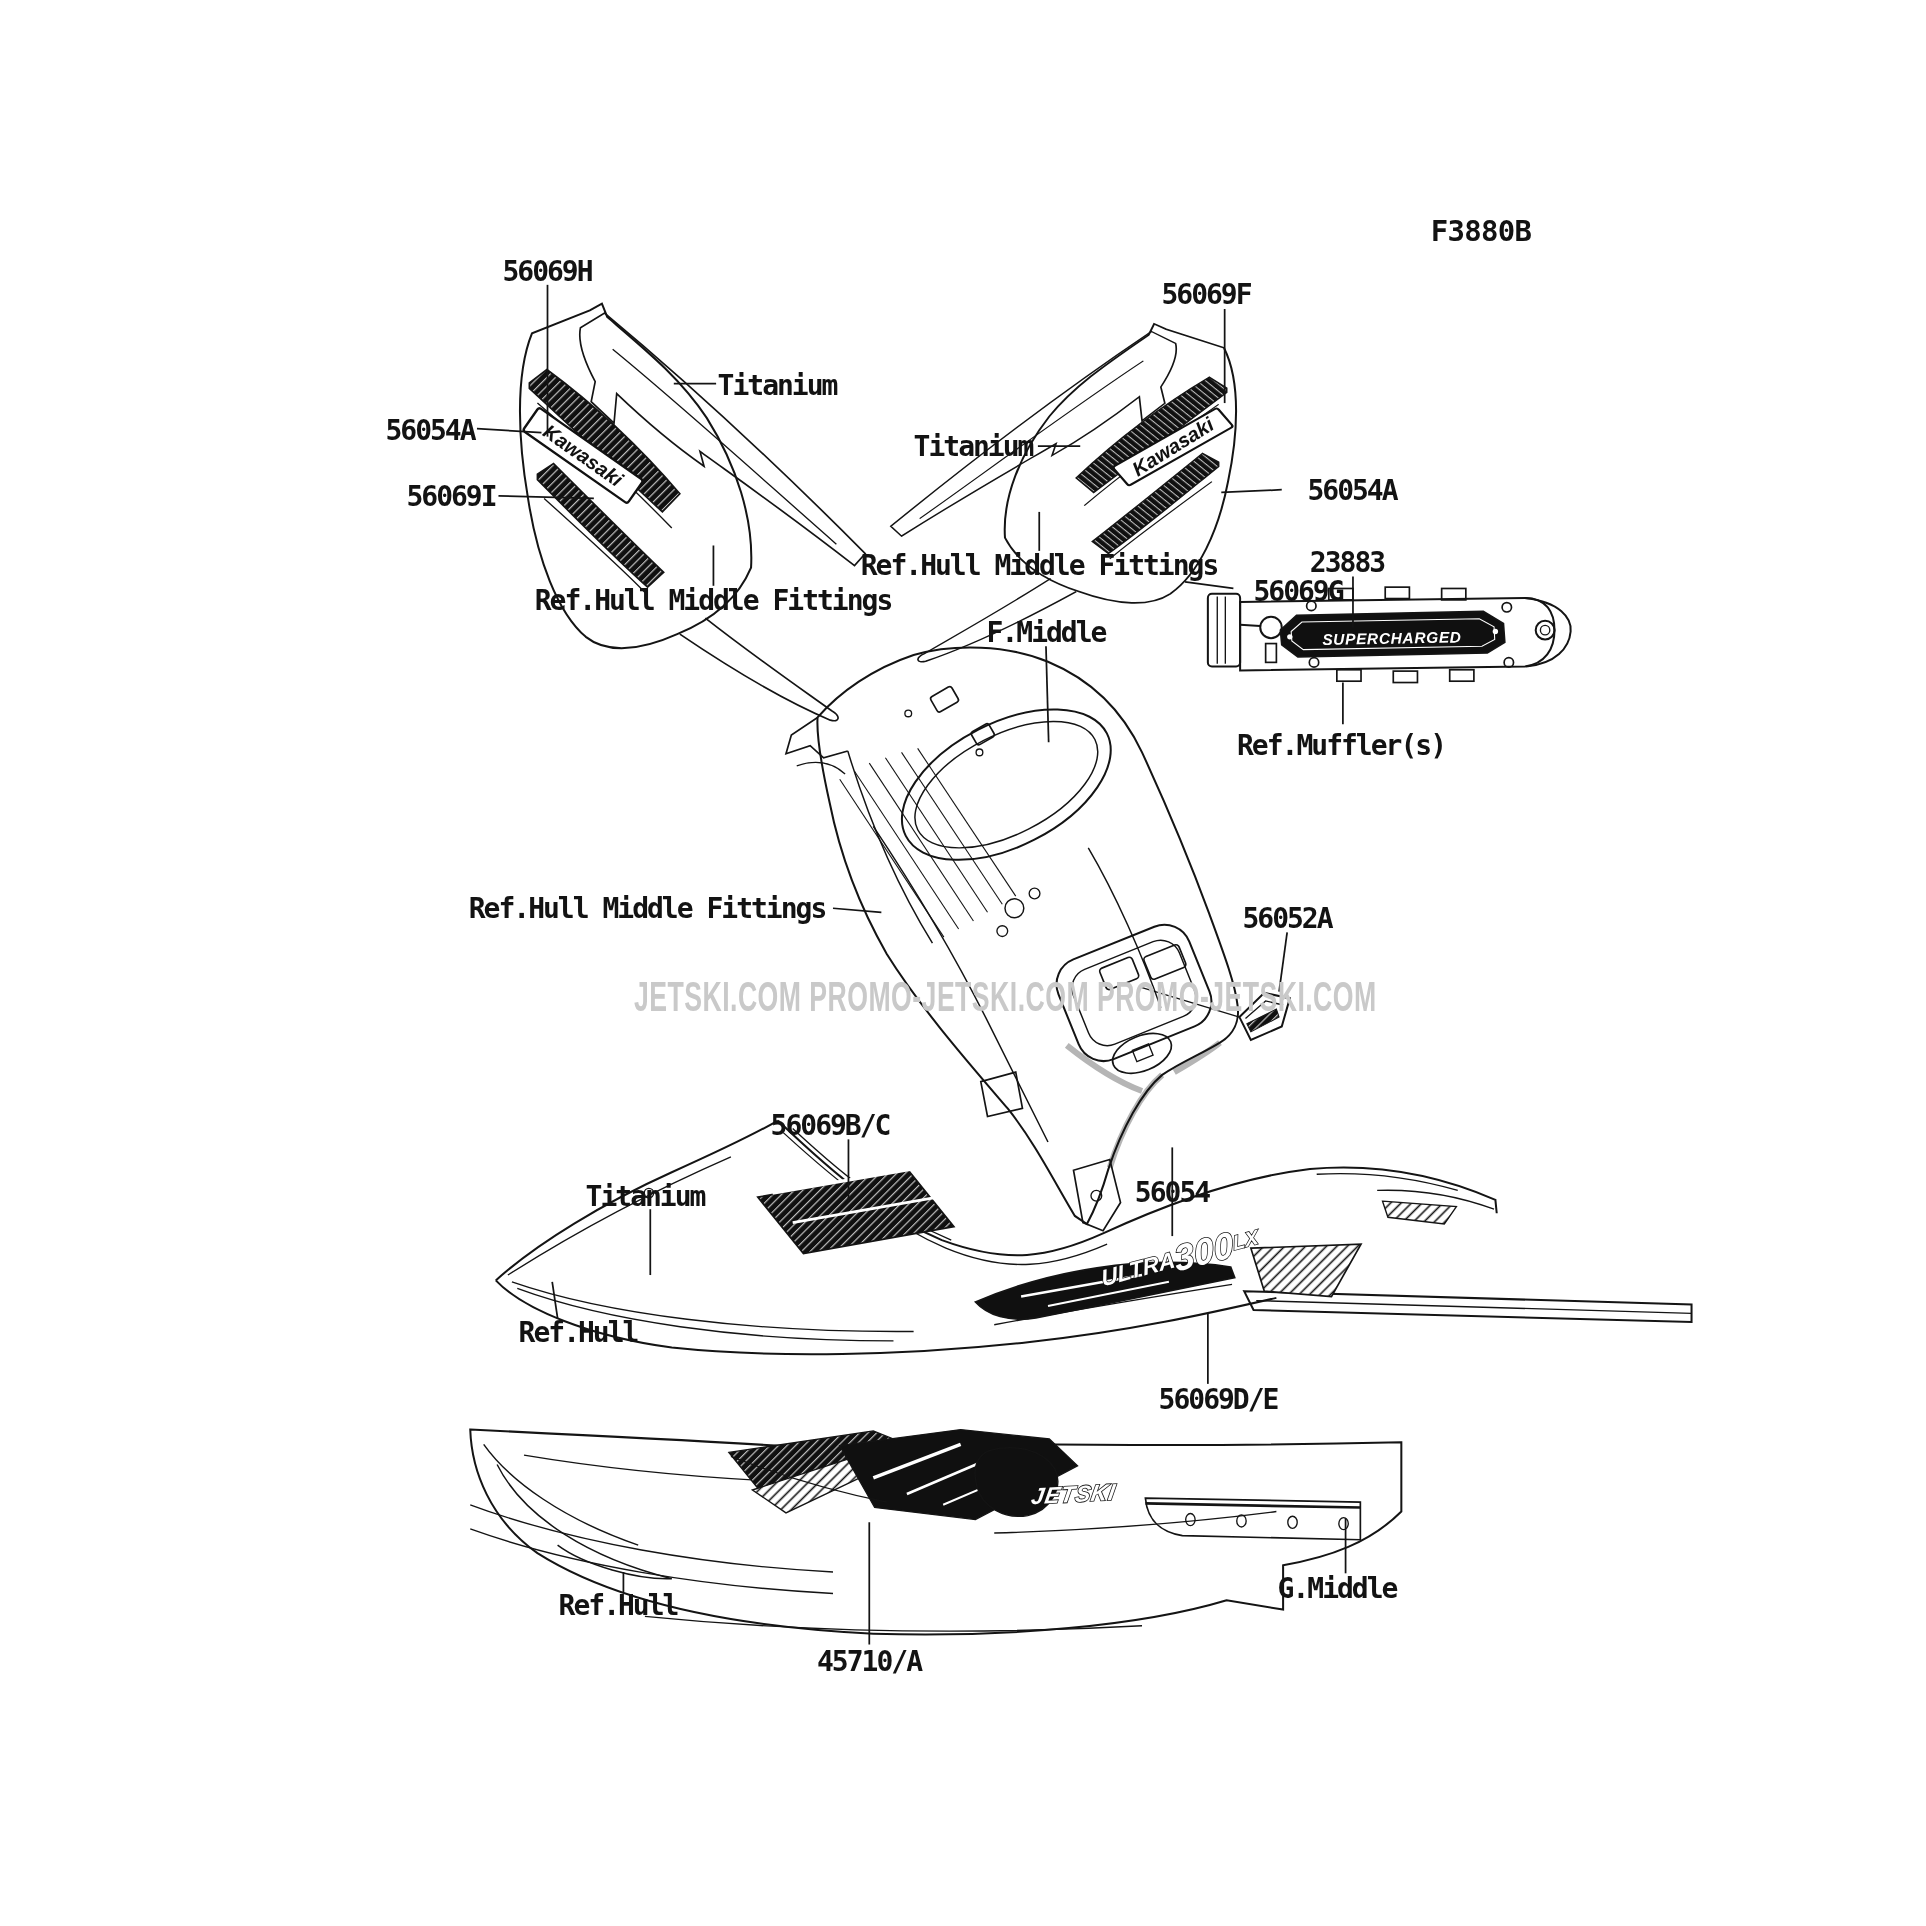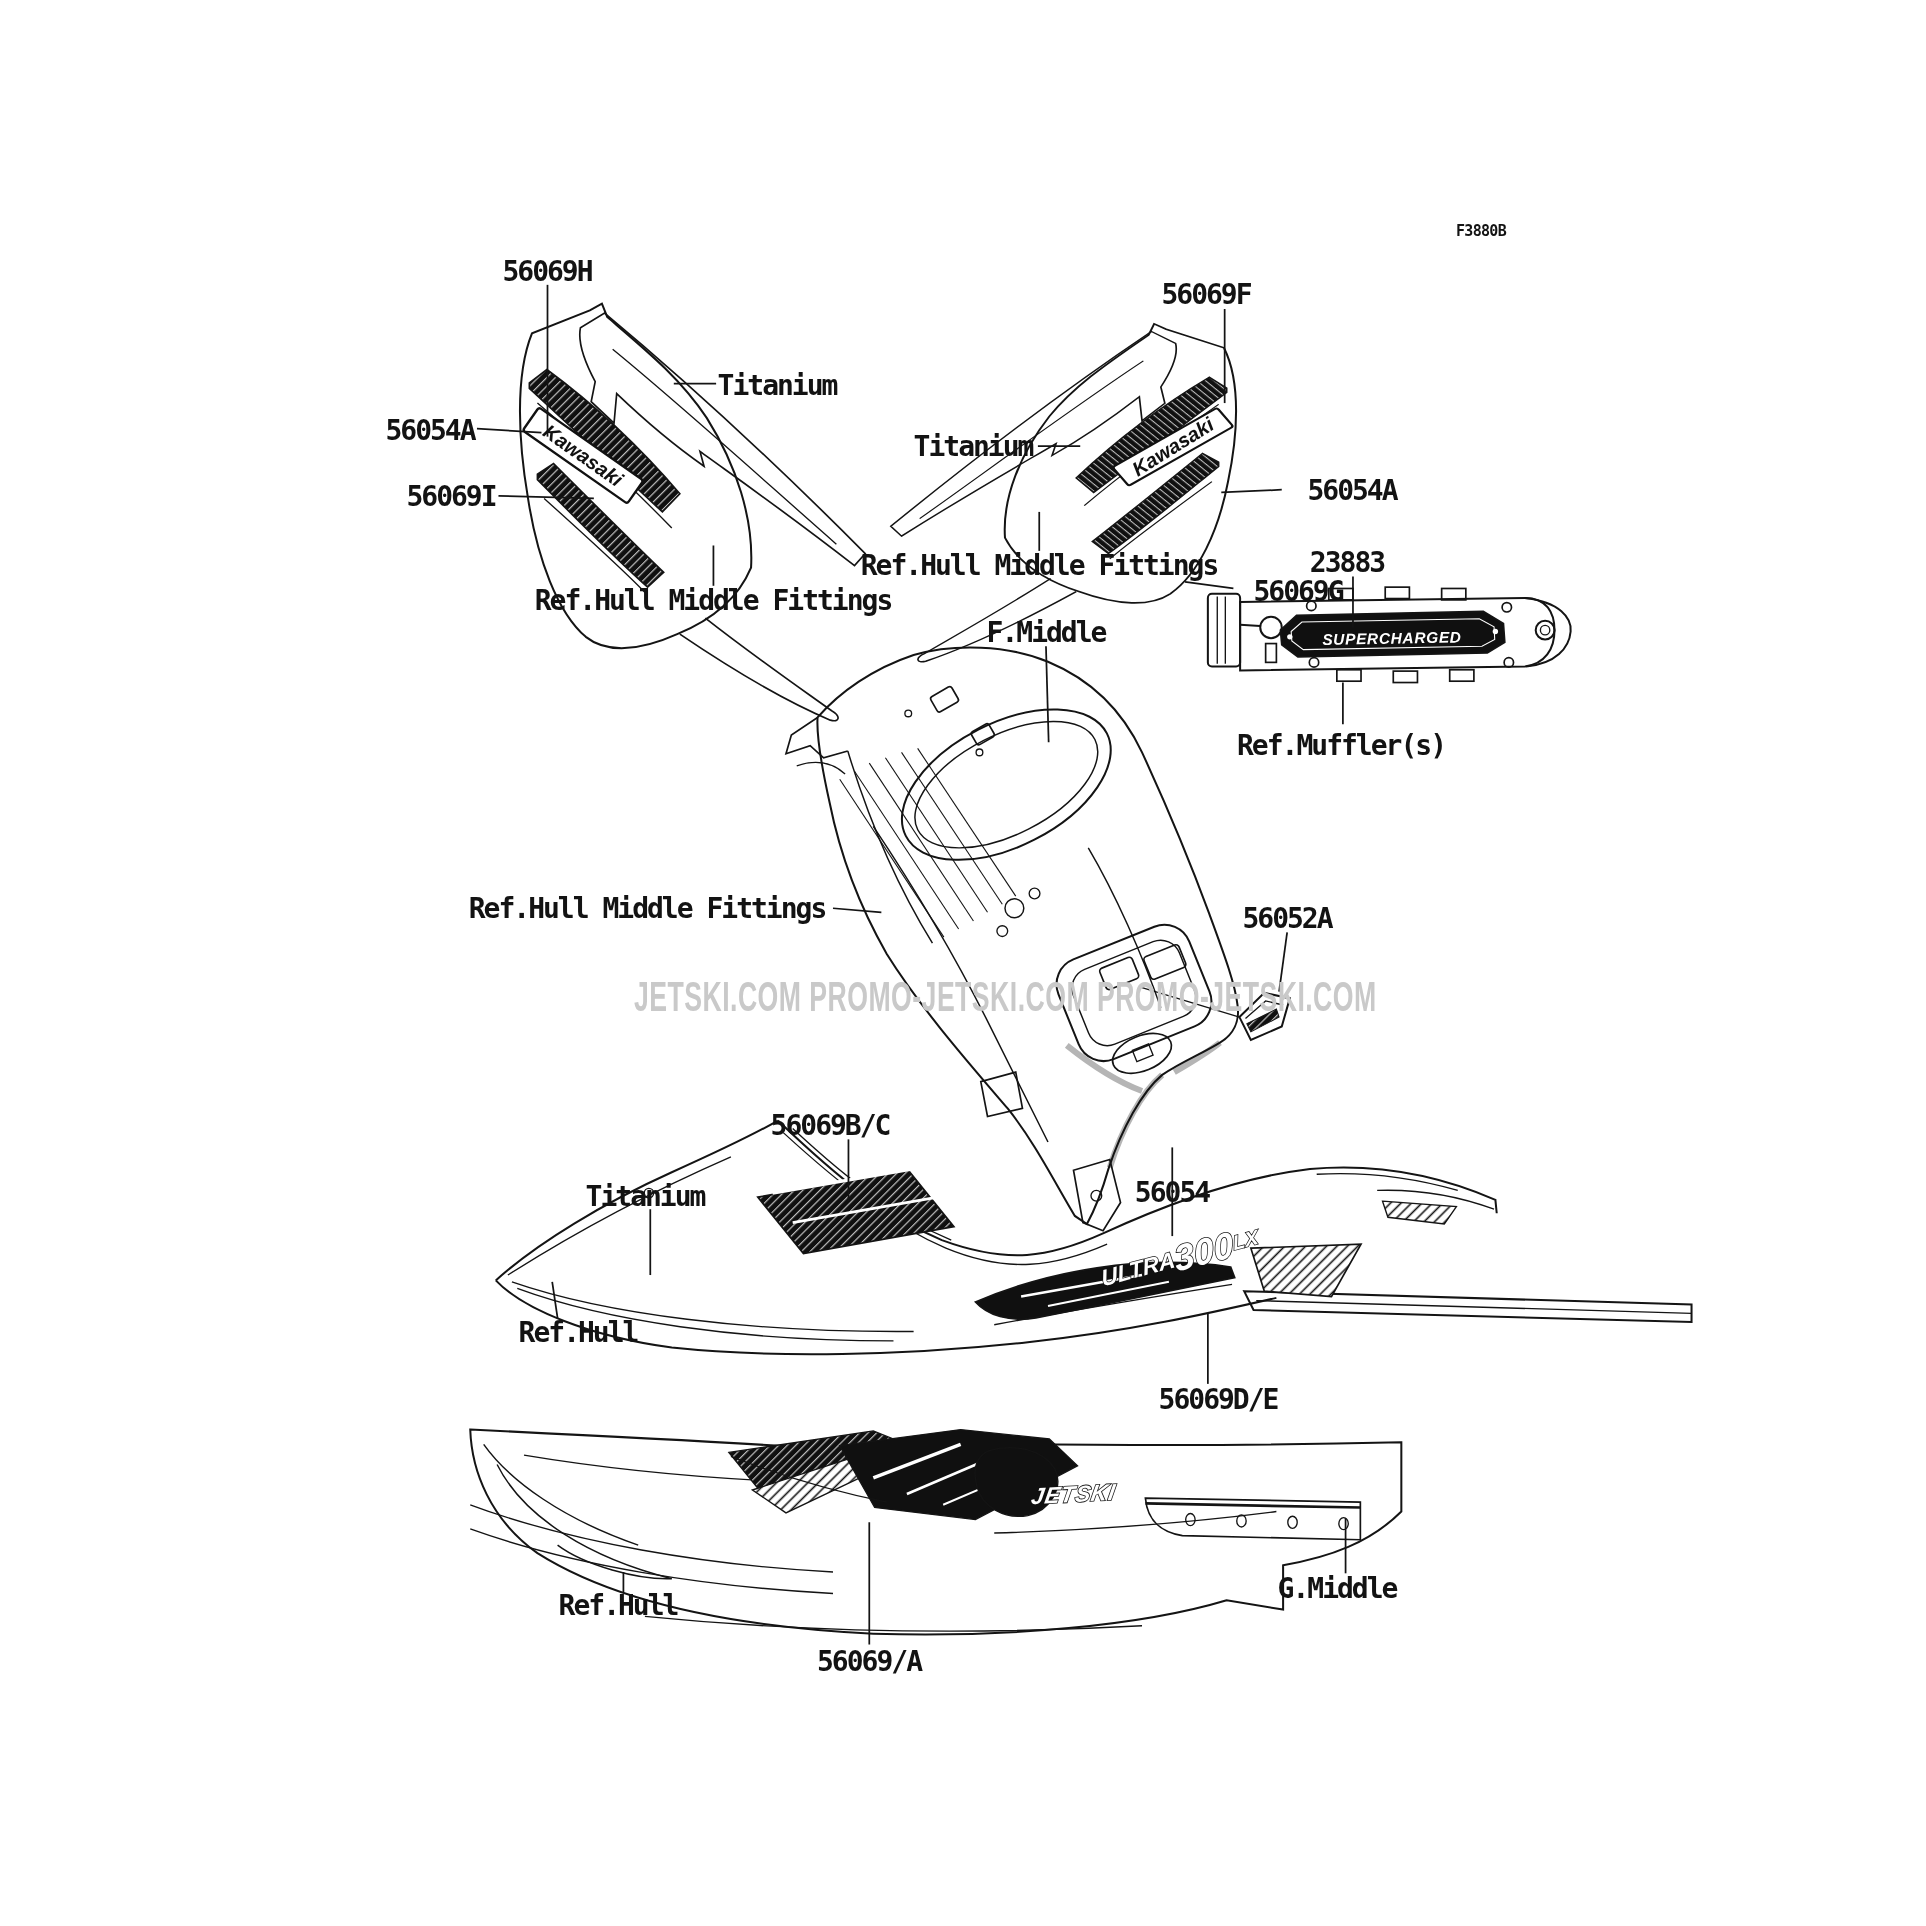--- a/index.html
+++ b/index.html
@@ -1,21 +1,21 @@
 <!DOCTYPE html>
 <html style="font-size:10.7px"><head>
 <meta charset="utf-8">
 <style>
   html,body{margin:0;padding:0;background:#ffffff;}
   #page{position:relative;width:1926px;height:1926px;background:#ffffff;overflow:hidden;
         font-family:"DejaVu Sans Mono",monospace;}
   #art{position:absolute;left:0;top:0;width:1926px;height:1926px;}
   .lbl{position:absolute;transform:translate(-50%,-50%);font:bold 28px "DejaVu Sans Mono",monospace;
        letter-spacing:-2px;color:#131313;white-space:nowrap;}
-  .lbl.small{font-size:15px;letter-spacing:-0.7px;}
+  .lbl.small{font-size:29px;letter-spacing:-0.7px;}
   .wm{position:absolute;left:634px;top:973px;font:bold 42px "Liberation Sans",sans-serif;
       color:#c9c9c9;letter-spacing:0.7px;white-space:nowrap;transform:scaleX(0.635);
       transform-origin:left top;}
   svg text.k-logo{font:italic bold 30px "Liberation Sans",sans-serif;fill:#111;}
   svg text.sc{font:italic bold 23px "Liberation Sans",sans-serif;fill:#ffffff;letter-spacing:1px;}
   svg text.ultra{font:italic 900 34px "Liberation Sans",sans-serif;fill:#ffffff;stroke:#111;
       stroke-width:2.2;paint-order:stroke;}
   svg text.jetski{font:italic 900 34px "Liberation Sans",sans-serif;fill:#ffffff;stroke:#111;
       stroke-width:2.4;paint-order:stroke;letter-spacing:1px;}
 </style>
@@ -298,17 +298,17 @@
   <div class="lbl" style="left:647px;top:908px">Ref.Hull Middle Fittings</div>
   <div class="lbl" style="left:1287px;top:918px">56052A</div>
 
   <div class="lbl" style="left:645px;top:1196px">Titanium</div>
   <div class="lbl" style="left:830px;top:1125px">56069B/C</div>
   <div class="lbl" style="left:1172px;top:1192px">56054</div>
   <div class="lbl" style="left:578px;top:1332px">Ref.Hull</div>
   <div class="lbl" style="left:1218px;top:1399px">56069D/E</div>
 
   <div class="lbl" style="left:618px;top:1605px">Ref.Hull</div>
-  <div class="lbl" style="left:869px;top:1661px">56069/A</div>
+  <div class="lbl" style="left:869px;top:1661px">45710/A</div>
   <div class="lbl" style="left:1337px;top:1588px">G.Middle</div>
 
 </div>
 
 
 </body></html>

